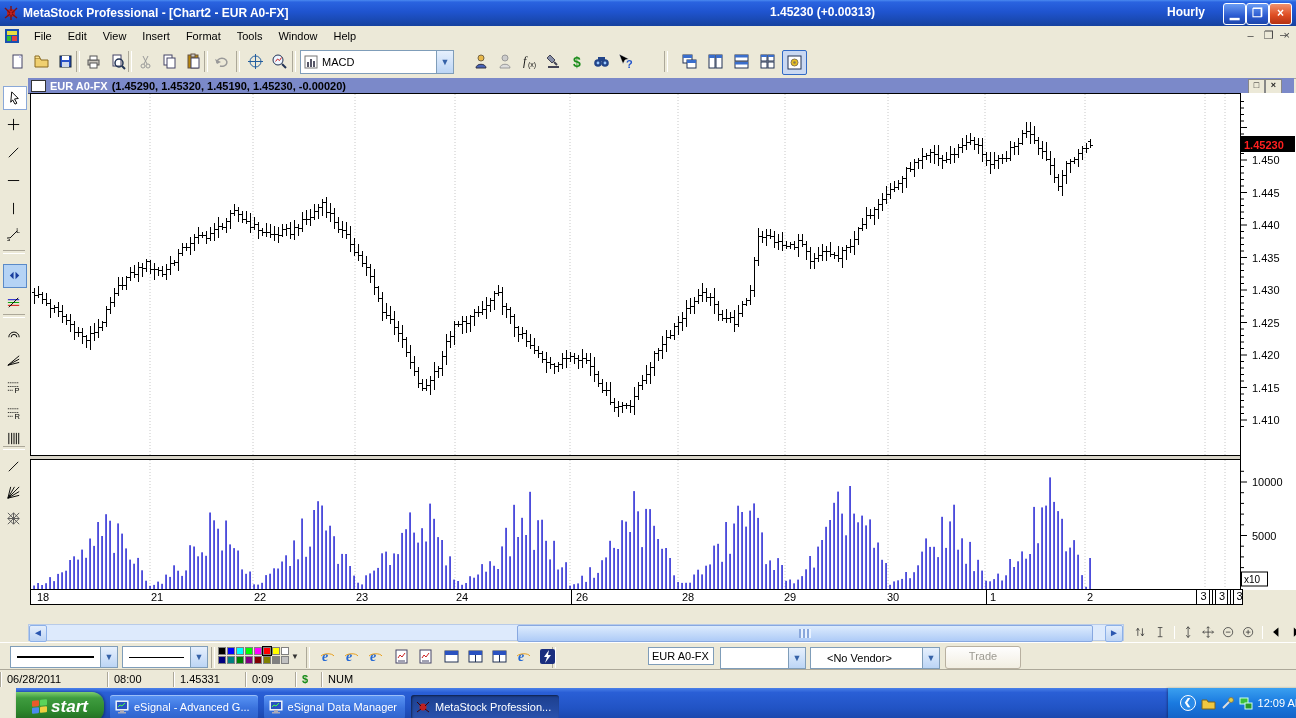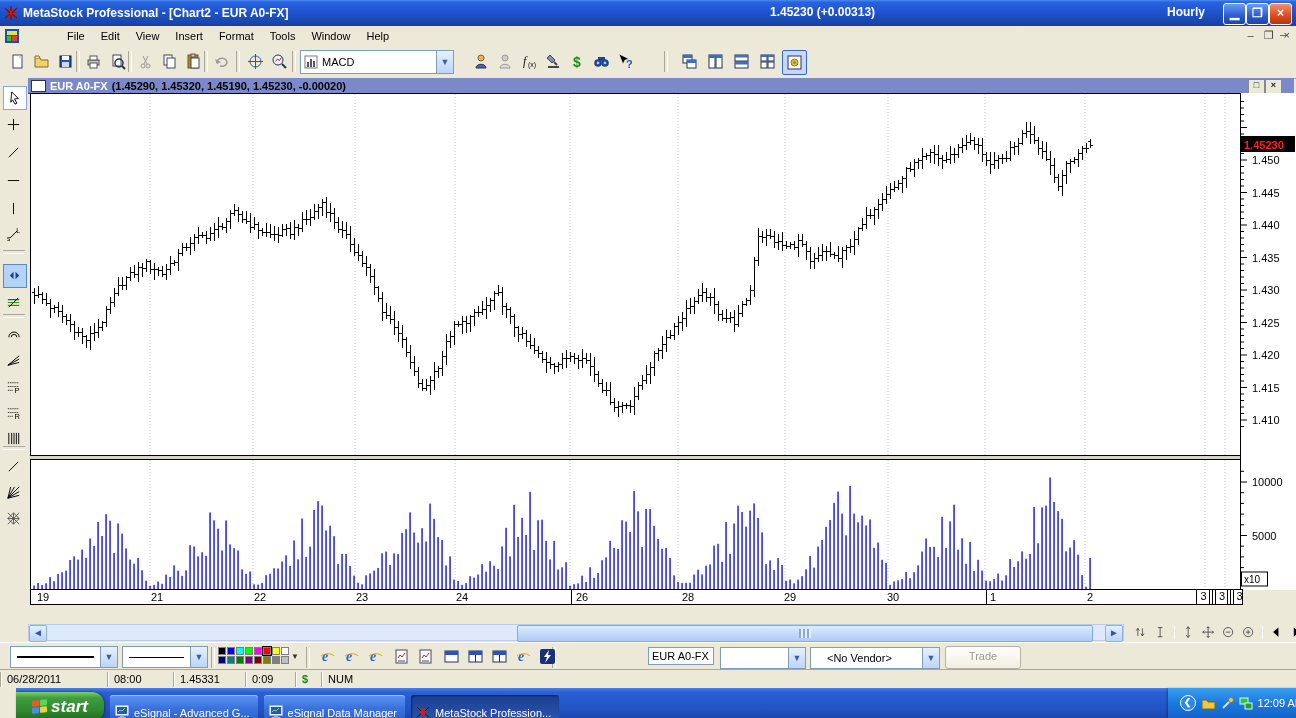--- a/index.html
+++ b/index.html
@@ -11,21 +11,21 @@
     background:linear-gradient(180deg,#4a8af0 0%,#2a63e0 8%,#1f54cf 45%,#16429f 100%);
     display:flex;align-items:center;color:#fff;font-weight:bold;font-size:12px;}
   #app-icon{width:16px;height:16px;margin:0 4px 0 3px;}
   #title-quote{position:absolute;left:770px;top:5px;font-size:12px;}
   #title-period{position:absolute;left:1167px;top:5px;font-size:12px;}
   .capbtn{position:absolute;top:3px;width:21px;height:20px;border:1px solid #fff;border-radius:3px;
     color:#fff;font-weight:bold;text-align:center;line-height:18px;font-size:12px;
     background:linear-gradient(180deg,#6a9cf4,#2b5ad0 60%,#1c46ab);}
   .capbtn.close{background:linear-gradient(180deg,#f0926f,#df4e23 55%,#b53212);}
   
-  #menubar{left:0;top:26px;width:1296px;height:20px;background:#ece9d8;display:flex;align-items:center;border-bottom:1px solid #fff;gap:33px;}
+  #menubar{left:0;top:26px;width:1296px;height:20px;background:#ece9d8;display:flex;align-items:center;border-bottom:1px solid #fff;}
   #menubar .app-mini{width:16px;height:16px;margin:0 6px 0 4px;}
   .menu-item{padding:2px 8px;}
   .mdi-btns{position:absolute;right:4px;top:28px;color:#444;font-size:11px;letter-spacing:6px;}
   
   #toolbar{left:0;top:46px;width:1296px;height:32px;background:#ece9d8;border-bottom:1px solid #aca899;}
   .tbtn{position:absolute;top:4px;width:23px;height:23px;display:flex;align-items:center;justify-content:center;}
   .tbtn svg{width:17px;height:17px;}
   .tsep{position:absolute;top:5px;width:2px;height:21px;border-left:1px solid #aca899;border-right:1px solid #fff;}
   .xp-combo{position:absolute;background:#fff;border:1px solid #7f9db9;display:flex;align-items:center;}
   .combo-btn{margin-left:auto;width:16px;align-self:stretch;border-left:1px solid #7f9db9;
@@ -92,21 +92,21 @@
     display:flex;align-items:center;}
   .spanel{border-left:1px solid #aca899;box-shadow:inset 1px 0 0 #fff;height:15px;line-height:15px;padding-left:6px;box-sizing:border-box;}
   
   #taskbar{left:16px;top:688px;width:1296px;height:37px;
     background:linear-gradient(180deg,#4a80e8 0%,#2a5fd6 12%,#2153c4 55%,#173f9e 100%);display:flex;align-items:center;}
   #startbtn{width:88px;height:30px;border-radius:0 12px 12px 0;display:flex;align-items:center;justify-content:center;gap:4px;
     background:linear-gradient(180deg,#7ece6e 0%,#3f9c3f 20%,#2f8a2f 60%,#1f661f 100%);
     color:#fff;font-weight:bold;font-style:italic;font-size:17px;box-shadow:1px 0 3px rgba(0,0,0,.4);}
   .winflag{display:grid;grid-template-columns:7px 7px;grid-auto-rows:6px;gap:1px;transform:skewY(-6deg);}
   .winflag i{border-radius:1px;}
-  .taskbtn{height:24px;margin-left:6px;border-radius:3px;display:flex;align-items:flex-end;gap:4px;padding:0 8px 0 4px;
+  .taskbtn{height:24px;margin-left:6px;border-radius:3px;display:flex;align-items:center;gap:4px;padding:0 8px 0 4px;
     background:linear-gradient(180deg,#5a95f5,#3a72dd 55%,#2f63cc);color:#fff;font-size:11px;
     box-shadow:inset 0 1px 0 rgba(255,255,255,.4);white-space:nowrap;}
   .taskbtn.active{background:linear-gradient(180deg,#1c3f8e,#2a52ae);box-shadow:inset 1px 1px 2px rgba(0,0,0,.5);}
   #tray{position:absolute;right:0;top:0;height:30px;display:flex;align-items:center;gap:5px;padding:0 8px 0 12px;
     background:linear-gradient(180deg,#3aa0f0 0%,#1a7ae0 50%,#1463c8 100%);box-shadow:-1px 0 2px rgba(0,0,0,.3);color:#fff;}
   #tray .chev{width:14px;height:14px;border-radius:50%;background:#2a8ae8;border:1px solid #fff;
     text-align:center;line-height:12px;font-size:9px;font-weight:bold;}
   svg{display:block;}
 </style>
 </head>
@@ -1620,21 +1620,21 @@
         <line x1="0" y1="399.7" x2="4" y2="399.7" stroke="#000"></line>
         <line x1="0" y1="389.0" x2="7" y2="389.0" stroke="#000"></line>
         <text x="12" y="393.0" font-size="11" font-family="Liberation Sans,sans-serif" fill="#000">10000</text>
         <line x1="0" y1="378.3" x2="4" y2="378.3" stroke="#000"></line>
         <rect x="1.5" y="479" width="26" height="14" fill="#fff" stroke="#000"></rect>
         <text x="4" y="490" font-size="10" font-family="Liberation Sans,sans-serif" fill="#000">x10</text>
       </svg>
   </div>
 
   <div class="abs" id="daystrip">
-      <div class="daylbl" style="left: 6px;">19</div>
+      <div class="daylbl" style="left: 6px;">18</div>
       <div class="daylbl" style="left: 120px;">21</div>
       <div class="daylbl" style="left: 223px;">22</div>
       <div class="daylbl" style="left: 325px;">23</div>
       <div class="daylbl" style="left: 425px;">24</div>
       <div class="daylbl" style="left: 545px;">26</div>
       <div class="daylbl" style="left: 651px;">28</div>
       <div class="daylbl" style="left: 753px;">29</div>
       <div class="daylbl" style="left: 856px;">30</div>
       <div class="daylbl" style="left: 959px;">1</div>
       <div class="daylbl" style="left: 1056px;">2</div>

